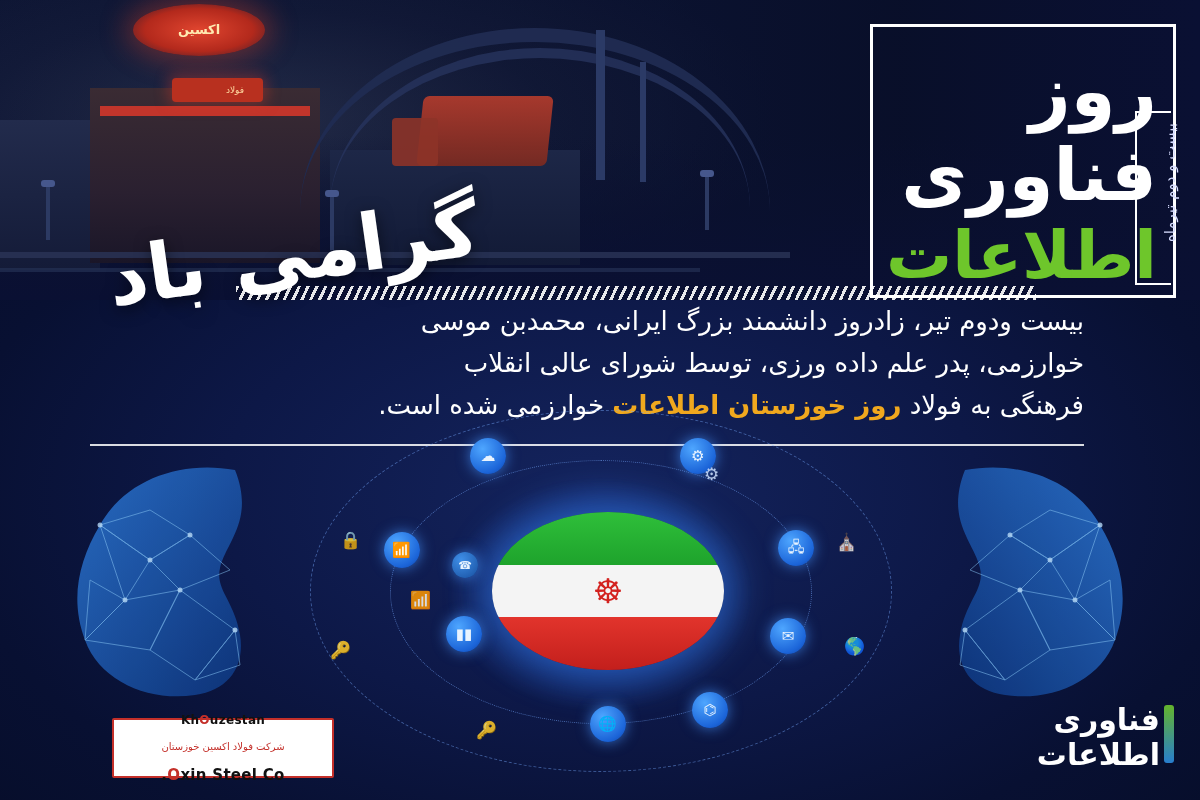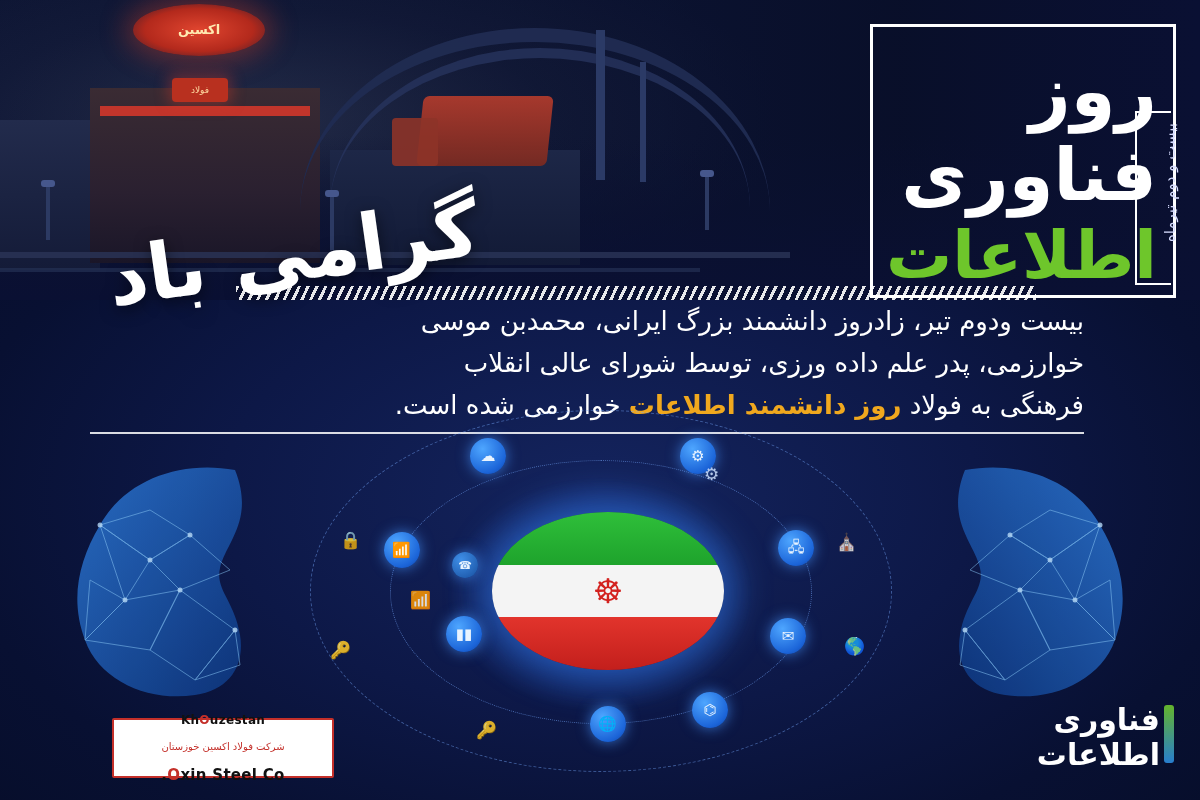--- a/index.html
+++ b/index.html
@@ -57,21 +57,21 @@
     background:radial-gradient(ellipse at 50% 50%, #e0452f 0%, #b3291c 58%, rgba(120,30,20,.25) 100%);
     box-shadow:0 0 26px 8px rgba(230,70,40,.35);
   }
   .glow-sign span{
     position:absolute;inset:0;display:flex;align-items:center;justify-content:center;
     color:#ffe9b0;font-size:13px;font-weight:bold;letter-spacing:.5px;line-height:1.1;text-align:center;
   }
   .sign2{
     position:absolute;left:172px;top:78px;width:56px;height:24px;border-radius:4px;
     background:#b8301f;box-shadow:0 0 14px 4px rgba(220,60,40,.35);
-    display:flex;align-items:center;justify-content:center;color:#ffd9a0;font-size:9px;
+    display:flex;align-items:center;justify-content:center;color:#ffd9a0;font-size:9px;padding-left:35px;
   }
 
   
   .headline{
     position:absolute;right:24px;top:24px;width:300px;height:268px;
     border:3px solid #fff;
   }
   .hl-line{
     position:absolute;right:16px;color:#fff;font-weight:bold;
     letter-spacing:-1px;line-height:1;text-align:right;white-space:nowrap;
@@ -101,21 +101,21 @@
     background:repeating-linear-gradient(115deg,#fff 0 3px,transparent 3px 8px);
     opacity:.9;
   }
 
   
   .para{
     position:absolute;left:90px;top:300px;width:994px;
     text-align:right;color:#fff;font-size:26px;line-height:1.62;
     letter-spacing:0px;
     border-bottom:2px solid rgba(255,255,255,.85);
-    padding-bottom:6px;
+    padding-bottom:18px;
   }
   .para .hi{color:#f0a81e;font-weight:bold;}
   .para .w{color:#fff;}
 
   
   .hand{
     position:absolute;top:450px;width:250px;height:260px;opacity:.95;
   }
   .hand svg{width:100%;height:100%;display:block;}
   .hand-left{left:30px;}
@@ -211,21 +211,21 @@
     <div class="hl-line hl2">فناوری</div>
     <div class="hl-line hl3">اطلاعات</div>
   </div>
   <div class="hl-big">گرامی باد</div>
   <div class="hatch"></div>
 
   <div class="para">
     <div>بیست ودوم تیر، زادروز دانشمند بزرگ ایرانی، محمدبن موسی</div>
     <div>خوارزمی، پدر علم داده ورزی، توسط شورای عالی انقلاب</div>
     <div>
-      <span class="w">فرهنگی به فولاد </span><span class="hi">روز دانشمند اطلاعات</span><span class="w"> خوارزمی شده است.</span>
+      <span class="w">فرهنگی به فولاد </span><span class="hi">روز خوزستان اطلاعات</span><span class="w"> خوارزمی شده است.</span>
     </div>
   </div>
 
   <div class="hand hand-left">
     <svg viewBox="0 0 250 260" xmlns="http://www.w3.org/2000/svg">
       <defs>
         <linearGradient id="hg1" x1="0" y1="0" x2="1" y2="1">
           <stop offset="0%" stop-color="#2f7fe0"></stop>
             <stop offset="100%" stop-color="#0e3a86"></stop>
         </linearGradient>

